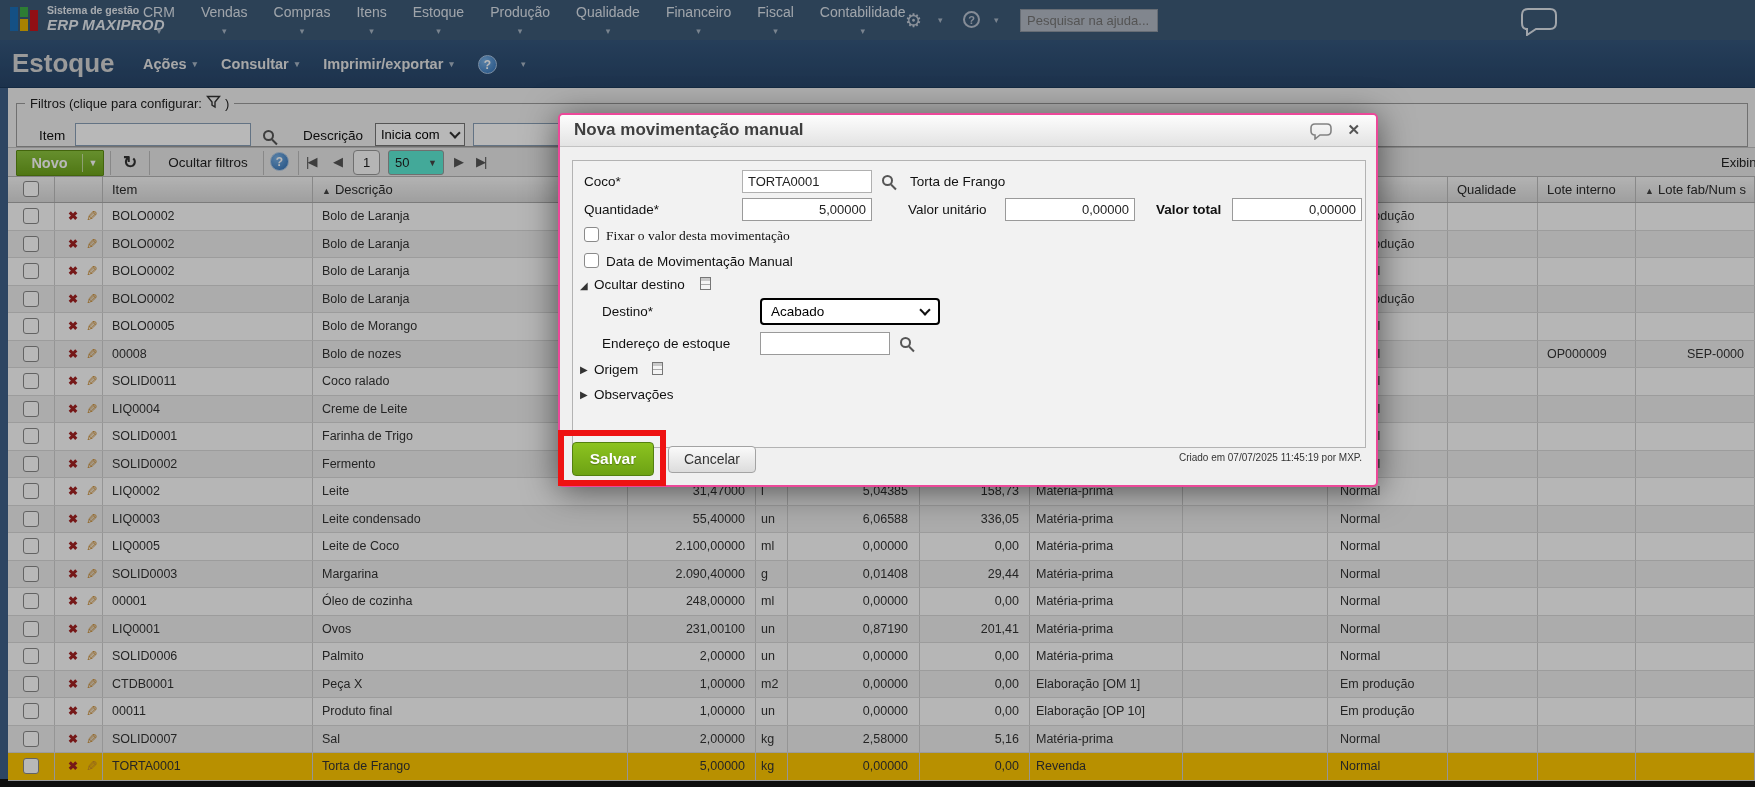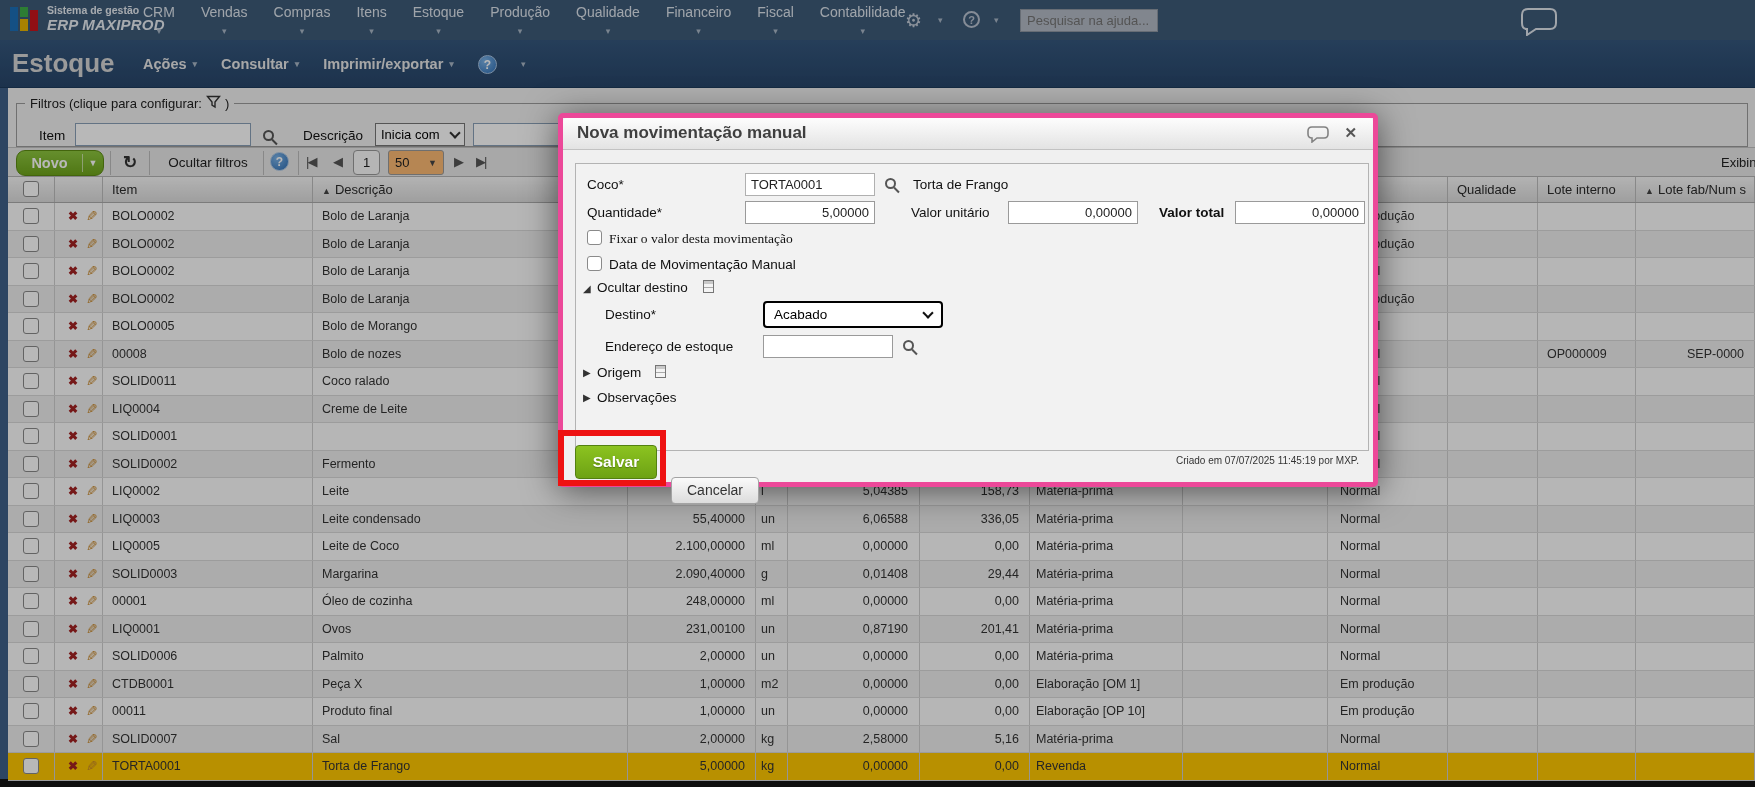--- a/index.html
+++ b/index.html
@@ -48,37 +48,37 @@
   .f-item-label { position:absolute; left:22px; top:16px; font-size:13.5px; color:#111; }
   .f-input { position:absolute; left:58px; top:11px; width:176px; height:23px; background:#fff; border:1px solid #8aa0b8;
              font-size:13px; padding:0 4px; font-family:"Liberation Sans",sans-serif; }
   .f-mag { position:absolute; left:246px; top:15px; }
   .f-desc-label { position:absolute; left:286px; top:16px; font-size:13.5px; color:#111; }
   .f-select { position:absolute; left:358px; top:11px; width:90px; height:23px; background:#fff; border:1px solid #777;
               font-size:13px; color:#000; display:flex; align-items:center; justify-content:space-between; padding:0 5px; }
   .f-input2 { position:absolute; left:456px; top:11px; width:160px; height:23px; background:#fff; border:1px solid #8aa0b8; }
   
   .toolbar { position:absolute; left:8px; top:147px; width:1747px; height:30px; background:#e9e9e9; border-top:1px solid #c2c2c2; border-bottom:1px solid #b5b5b5; }
-  .btn-novo { position:absolute; left:8px; top:2px; width:88px; height:26px; border:1px solid #5d8c13; border-radius:9px;
+  .btn-novo { position:absolute; left:8px; top:2px; width:88px; height:26px; border:1px solid #5d8c13; border-radius:1px;
               background:linear-gradient(#8dc63f,#6fa51c); color:#fff; font-weight:bold; font-size:14.5px;
               display:flex; align-items:center; cursor:pointer; }
   .btn-novo .lbl { flex:1; text-align:center; }
   .btn-novo .sep { width:1px; height:18px; background:rgba(255,255,255,.55); }
   .btn-novo .dd { width:20px; text-align:center; font-size:9px; }
   .tb-sep { position:absolute; top:3px; width:1px; height:24px; background:#bdbdbd; }
   .btn-refresh { position:absolute; left:109px; top:3px; width:26px; height:24px; font-size:17px; font-weight:bold;
                  color:#333; text-align:center; line-height:24px; cursor:pointer; }
   .btn-hidefilters { position:absolute; left:148px; top:3px; width:104px; height:24px; font-size:13.5px; color:#222;
                      text-align:center; line-height:24px; cursor:pointer; }
   .tb-help { position:absolute; left:262px; top:4px; }
   .pg { position:absolute; top:6px; font-size:13px; color:#555; cursor:pointer; letter-spacing:-2px; }
   .pg-first { left:298px; } .pg-prev { left:325px; }
   .pg-page { position:absolute; left:345px; top:2px; width:27px; height:25px; background:#fbfbfb; border:1px solid #9a9a9a;
              border-radius:4px; text-align:center; line-height:24px; font-size:13px; color:#222; }
-  .pg-size { position:absolute; left:380px; top:2px; width:56px; height:25px; background:#fdba74; border:1px solid #9a9a9a;
+  .pg-size { position:absolute; left:380px; top:2px; width:56px; height:25px; background:#5eead4; border:1px solid #9a9a9a;
              border-radius:3px; font-size:13px; color:#222; display:flex; align-items:center; justify-content:space-between;
              padding:0 6px; cursor:pointer; }
   .pg-next { left:446px; } .pg-last { left:468px; }
   .tb-showing { position:absolute; left:1713px; top:7px; font-size:13px; color:#222; white-space:nowrap; }
   
   .ghead { position:absolute; left:8px; top:177px; width:1747px; height:26px;
            background:linear-gradient(#f8f8f8,#dcdcdc); border-bottom:1px solid #ababab; }
   .grows { position:absolute; left:8px; top:203px; width:1747px; height:578px; }
   .grow { position:relative; width:1747px; height:27.5px; background:#fdfdfd; border-bottom:1px solid #d8d8d8; }
   .grow:nth-child(even) { background:#efefef; }
@@ -105,42 +105,42 @@
   .cb { display:inline-block; width:16px; height:16px; background:#fff; border:1px solid #898989; border-radius:3px;
         position:absolute; left:15px; top:5px; cursor:pointer; }
   .hcb { top:4px; }
   .icon-x { position:absolute; left:13px; top:0; color:#a32222; font-size:12px; font-weight:bold; line-height:27px; cursor:pointer; }
   .icon-pen { position:absolute; left:31px; top:0; color:#c8882a; font-size:14px; line-height:27px; cursor:pointer;
               display:inline-block; transform:scaleX(-1); }
   
   .dim { position:absolute; left:0; top:0; width:1755px; height:787px; background:rgba(0,0,0,0.28); z-index:50; }
   
   .modal { position:absolute; left:558px; top:113px; width:820px; height:374px; z-index:100;
-           background:#f0f0f0; border:5px solid #ec4899; border-radius:5px; box-shadow:0 4px 34px rgba(0,0,0,.55); }
+           background:#f0f0f0; border:2px solid #ec4899; border-radius:5px; box-shadow:0 4px 34px rgba(0,0,0,.55); }
   .mtitle { position:absolute; left:0; top:0; right:0; height:32px; border-radius:4px 4px 0 0;
             background:linear-gradient(#fdfdfd,#e3e3e3); border-bottom:1px solid #c2c2c2; }
   .mtitle .txt { position:absolute; left:14px; top:5px; font-size:17px; font-weight:bold; color:#3f3f3f; }
   .m-bubble { position:absolute; right:44px; top:7px; cursor:pointer; }
   .m-close { position:absolute; right:16px; top:6px; font-size:15px; font-weight:bold; color:#555; cursor:pointer; }
   .mfs { position:absolute; left:12px; top:45px; width:794px; height:288px; border:1px solid #b3b3b3; background:#f2f2f2; }
   .mlabel { position:absolute; font-size:13.5px; color:#111; }
   .minput { position:absolute; height:23px; background:#fff; border:1px solid #9a9a9a; font-size:13px; color:#222;
             padding:0 5px; font-family:"Liberation Sans",sans-serif; }
   .minput.num { text-align:right; }
   .mcb { position:absolute; width:15px; height:15px; background:#fff; border:1px solid #8a8a8a; border-radius:3px; cursor:pointer; }
   .mexp { position:absolute; font-size:10px; color:#333; cursor:pointer; }
   .msel { position:absolute; left:200px; top:183px; width:180px; height:27px; background:#fff; border:2px solid #000;
           border-radius:4px; display:flex; align-items:center; justify-content:space-between; padding:0 9px; cursor:pointer; }
   .msel .val { font-size:13.5px; color:#000; }
   .chev { width:8px; height:8px; border-right:2px solid #111; border-bottom:2px solid #111; transform:rotate(45deg); margin-top:-4px; }
   .btn-save { position:absolute; left:12px; top:327px; width:82px; height:34px; border:1px solid #538010; border-radius:4px;
               background:linear-gradient(#8cc320,#6da214); color:#fff; font-weight:bold; font-size:15.5px;
               text-align:center; line-height:32px; cursor:pointer; text-shadow:0 1px 1px rgba(0,0,0,.3); }
   .btn-cancel { position:absolute; left:108px; top:331px; width:88px; height:27px; border:1px solid #a3a3a3; border-radius:4px;
-                background:linear-gradient(#fafafa,#dcdcdc); color:#333; font-size:14px; text-align:center; line-height:25px; cursor:pointer;margin-top:28px; }
+                background:linear-gradient(#fafafa,#dcdcdc); color:#333; font-size:14px; text-align:center; line-height:25px; cursor:pointer; }
   .mcreated { position:absolute; right:14px; top:337px; font-size:10px; color:#333; }
   .redbox { position:absolute; left:558px; top:430px; width:108px; height:56px; border:6px solid #ee1212; z-index:110; }
   
   .mag { display:inline-block; position:relative; width:11px; height:11px; border:2px solid #555; border-radius:50%; cursor:pointer; }
   .mag::after { content:''; position:absolute; width:7px; height:2px; background:#555; transform:rotate(45deg); right:-6px; bottom:-4px; }
   .tblico { display:inline-block; width:11px; height:13px; border:1px solid #767676; background:
             linear-gradient(#c9c9c9 3px, transparent 3px),
             linear-gradient(transparent 6px, #aaa 6px, #aaa 7px, transparent 7px); background-color:#f4f4f4; vertical-align:middle; }
   .funnel { display:inline-block; }
 </style>
@@ -475,20 +475,21 @@
       </div>
       <div class="grow">
         <span class="cell c-cb">
           <span class="cb"></span>
         </span>
         <span class="cell c-ico">
           <span class="icon-x">✖</span>
           <span class="icon-pen">✎</span>
         </span>
         <span class="cell c-item">SOLID0001</span>
+        <span class="cell c-desc">Farinha de Trigo</span>
         <span class="cell c-qtd"></span>
         <span class="cell c-un"></span>
         <span class="cell c-vu"></span>
         <span class="cell c-vt"></span>
         <span class="cell c-tipo"></span>
         <span class="cell c-mid"></span>
         <span class="cell c-status">Normal</span>
         <span class="cell c-qual"></span>
         <span class="cell c-li"></span>
         <span class="cell c-lf"></span>

